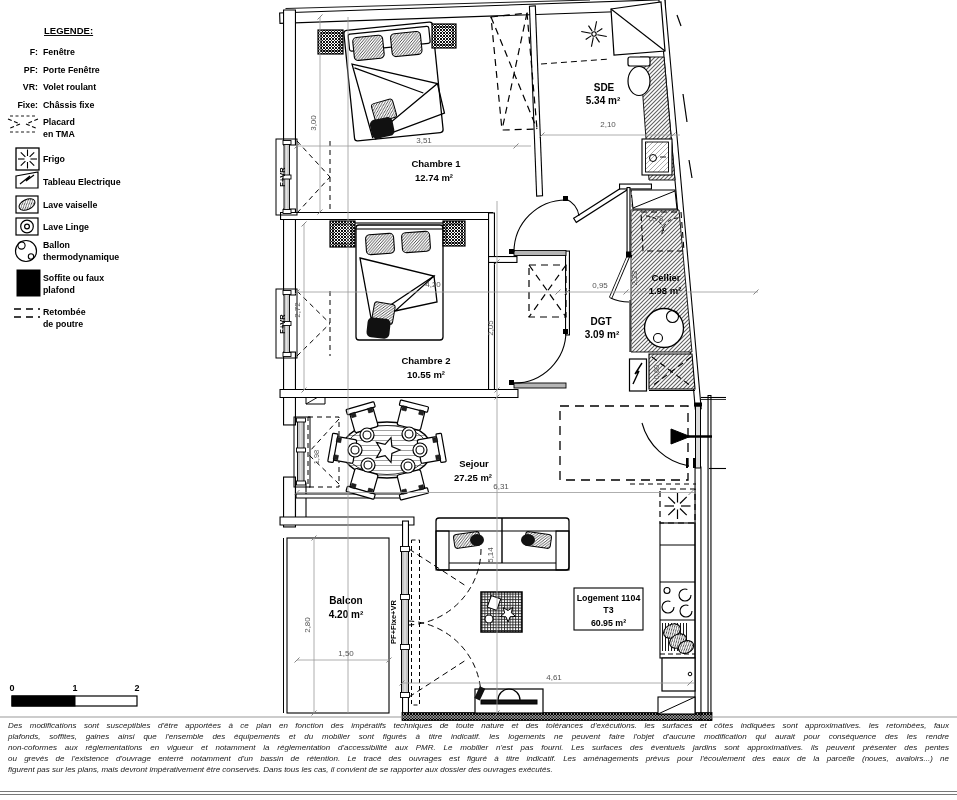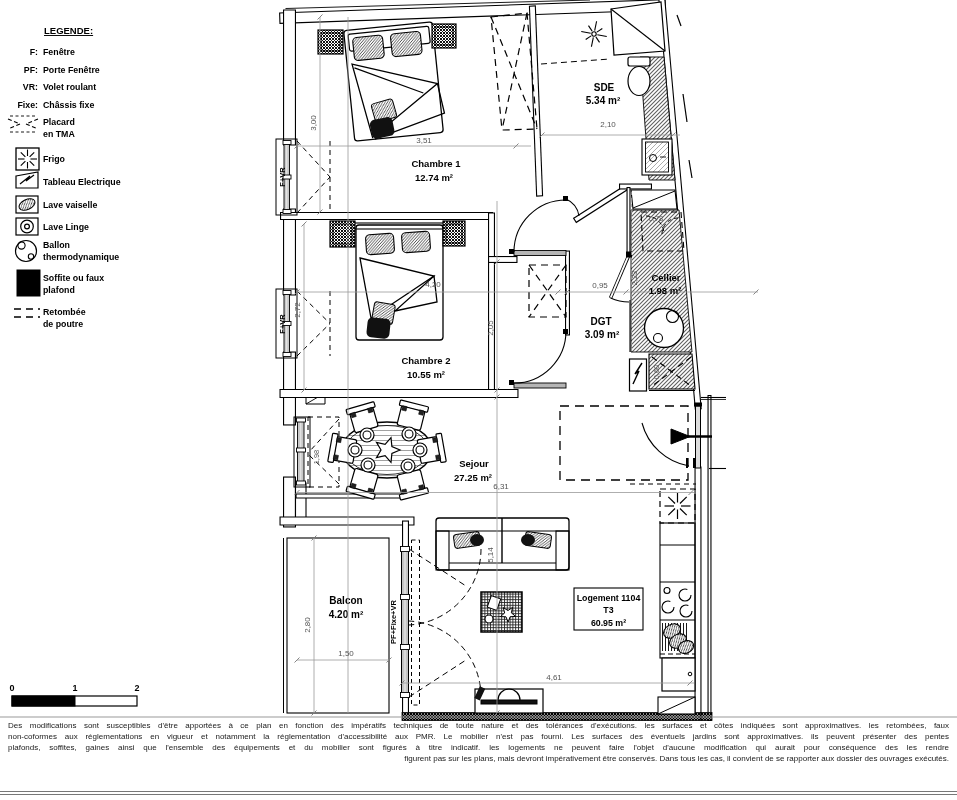--- a/index.html
+++ b/index.html
@@ -1,18 +1,18 @@
 <!DOCTYPE html>
 <html><head><meta charset="utf-8">
 <style>
 html,body{margin:0;padding:0;background:#fff;width:957px;height:800px;overflow:hidden}
 body{font-family:"Liberation Sans",sans-serif;position:relative}
-#disc{position:absolute;left:8px;top:719.5px;width:941px;font-weight:400;font-size:8px;color:#1a1a1a}
+#disc{position:absolute;left:8px;top:719.5px;width:941px;font-style:italic;font-weight:400;font-size:8px;color:#1a1a1a}
 .dl{text-align:justify;text-align-last:justify;height:11px;line-height:11px}
-.dll{text-align:right;height:11px;line-height:11px}
+.dll{text-align:left;height:11px;line-height:11px}
 </style></head>
 <body>
 
 <svg width="957" height="800" viewBox="0 0 957 800">
 <defs>
 <pattern id="h45" width="4" height="4" patternUnits="userSpaceOnUse">
   <rect width="4" height="4" fill="#fff"></rect>
         <path d="M-1,1 L1,-1 M0,4 L4,0 M3,5 L5,3" stroke="#606060" stroke-width="1.1" fill="none"></path>
 </pattern>
 <pattern id="hlight" width="5" height="5" patternUnits="userSpaceOnUse">
@@ -614,15 +614,16 @@
 <text x="396" y="622" font-size="7.5" font-weight="700" text-anchor="middle" fill="#000" font-family="Liberation Sans, sans-serif" transform="rotate(-90 396 622)">PF+Fixe+VR</text>
 
 <line x1="0" y1="717" x2="957" y2="717" stroke="#999" stroke-width="1"></line>
 
 <line x1="0" y1="791.5" x2="957" y2="791.5" stroke="#777" stroke-width="1"></line>
 <line x1="0" y1="794.5" x2="957" y2="794.5" stroke="#777" stroke-width="1"></line>
 </svg>
 
 <div id="disc">
     <div class="dl">Des modifications sont susceptibles d'être apportées à ce plan en fonction des impératifs techniques de toute nature et des tolérances d'exécutions. les surfaces et côtes indiquées sont approximatives. les retombées, faux</div>
+    <div class="dl">plafonds, soffites, gaines ainsi que l'ensemble des équipements et du mobilier sont figurés à titre indicatif. les logements ne peuvent faire l'objet d'aucune modification qui aurait pour conséquence des les rendre</div>
     <div class="dl">non-coformes aux réglementations en vigueur et notamment la réglementation d'accessibilité aux PMR. Le mobilier n'est pas fourni. Les surfaces des éventuels jardins sont approximatives. ils peuvent présenter des pentes</div>
-    <div class="dl">plafonds, soffites, gaines ainsi que l'ensemble des équipements et du mobilier sont figurés à titre indicatif. les logements ne peuvent faire l'objet d'aucune modification qui aurait pour conséquence des les rendre</div>
+    <div class="dl">ou grevés de l'existence d'ouvrage enterré notamment d'un bassin de rétention. Le tracé des ouvrages est figuré à titre indicatif. Les aménagements prévus pour l'écoulement des eaux de la parcelle (noues, avaloirs...) ne</div>
     <div class="dll">figurent pas sur les plans, mais devront impérativement être conservés. Dans tous les cas, il convient de se rapporter aux dossier des ouvrages exécutés.</div>
   </div>
 </body></html>

